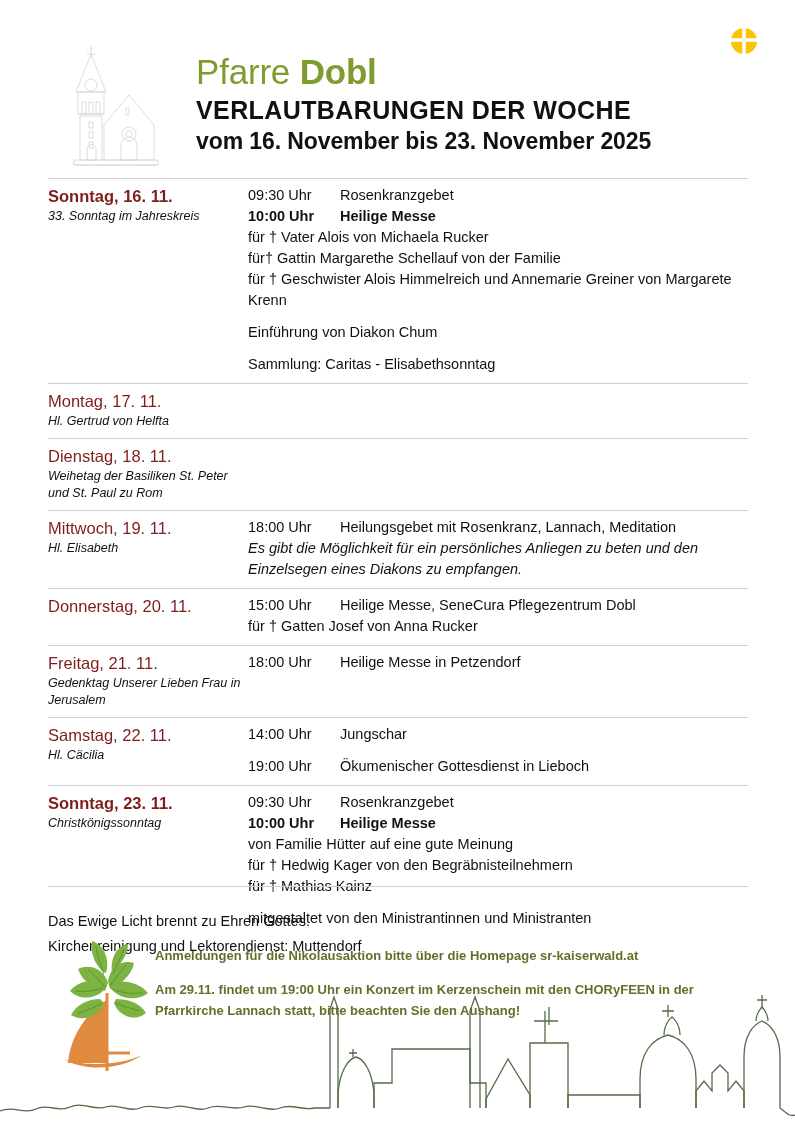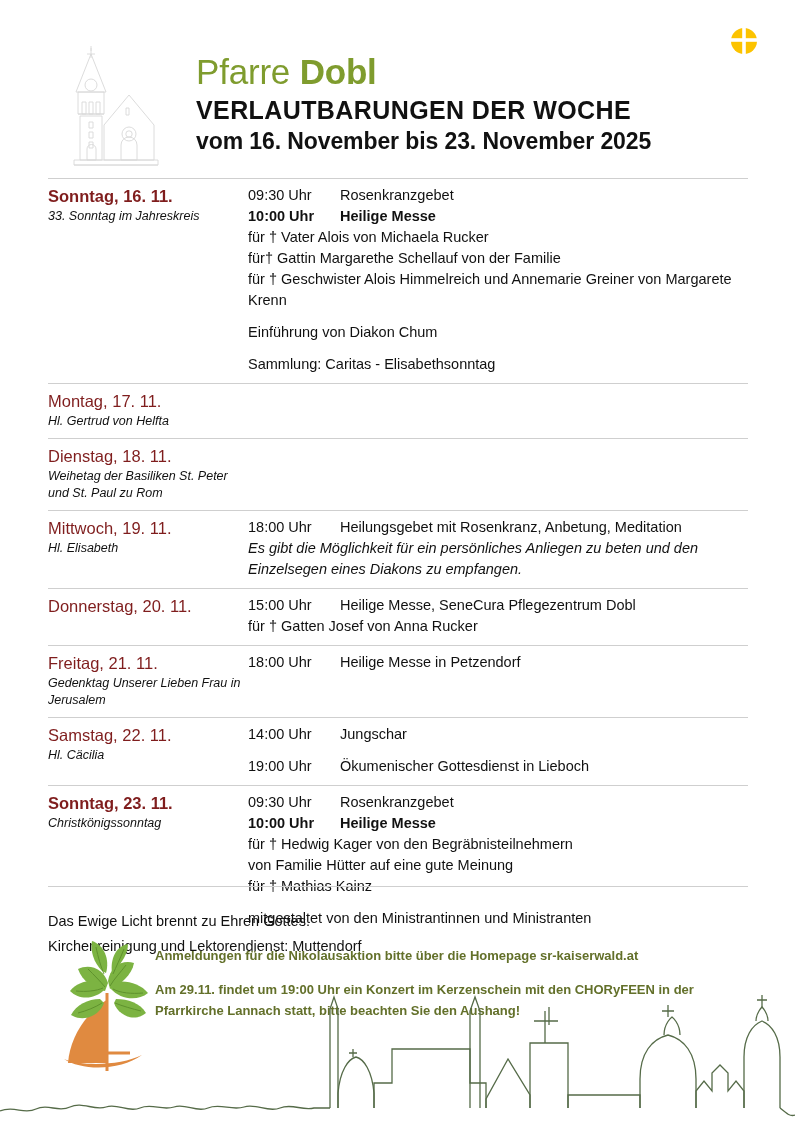--- a/index.html
+++ b/index.html
@@ -269,21 +269,21 @@
       <div class="col-events"></div>
     </div>
     <div class="row">
       <div class="col-day">
         <div class="day-name">Mittwoch, 19. 11.</div>
         <div class="day-saint">Hl. Elisabeth</div>
       </div>
       <div class="col-events">
         <div class="ev">
           <div class="ev-time">18:00 Uhr</div>
-          <div class="ev-desc">Heilungsgebet mit Rosenkranz, Anbetung, Meditation</div>
+          <div class="ev-desc">Heilungsgebet mit Rosenkranz, Lannach, Meditation</div>
         </div>
         <div class="note italic">Es gibt die Möglichkeit für ein persönliches Anliegen zu beten und den Einzelsegen eines Diakons zu empfangen.</div>
       </div>
     </div>
     <div class="row">
       <div class="col-day">
         <div class="day-name">Donnerstag, 20. 11.</div>
       </div>
       <div class="col-events">
         <div class="ev">
@@ -329,22 +329,22 @@
       </div>
       <div class="col-events">
         <div class="ev">
           <div class="ev-time">09:30 Uhr</div>
           <div class="ev-desc">Rosenkranzgebet</div>
         </div>
         <div class="ev bold">
           <div class="ev-time">10:00 Uhr</div>
           <div class="ev-desc">Heilige Messe</div>
         </div>
+        <div class="note">von Familie Hütter auf eine gute Meinung</div>
         <div class="note">für † Hedwig Kager von den Begräbnisteilnehmern</div>
-        <div class="note">von Familie Hütter auf eine gute Meinung</div>
         <div class="note">für † Mathias Kainz</div>
         <div class="gap"></div>
         <div class="note">mitgestaltet von den Ministrantinnen und Ministranten</div>
       </div>
     </div>
   </div>
 
 <div class="bottom-notes" id="bottom-notes">
     <div class="bn-line">Das Ewige Licht brennt zu Ehren Gottes.</div>
     <div class="bn-line">Kirchenreinigung und Lektorendienst: Muttendorf</div>

